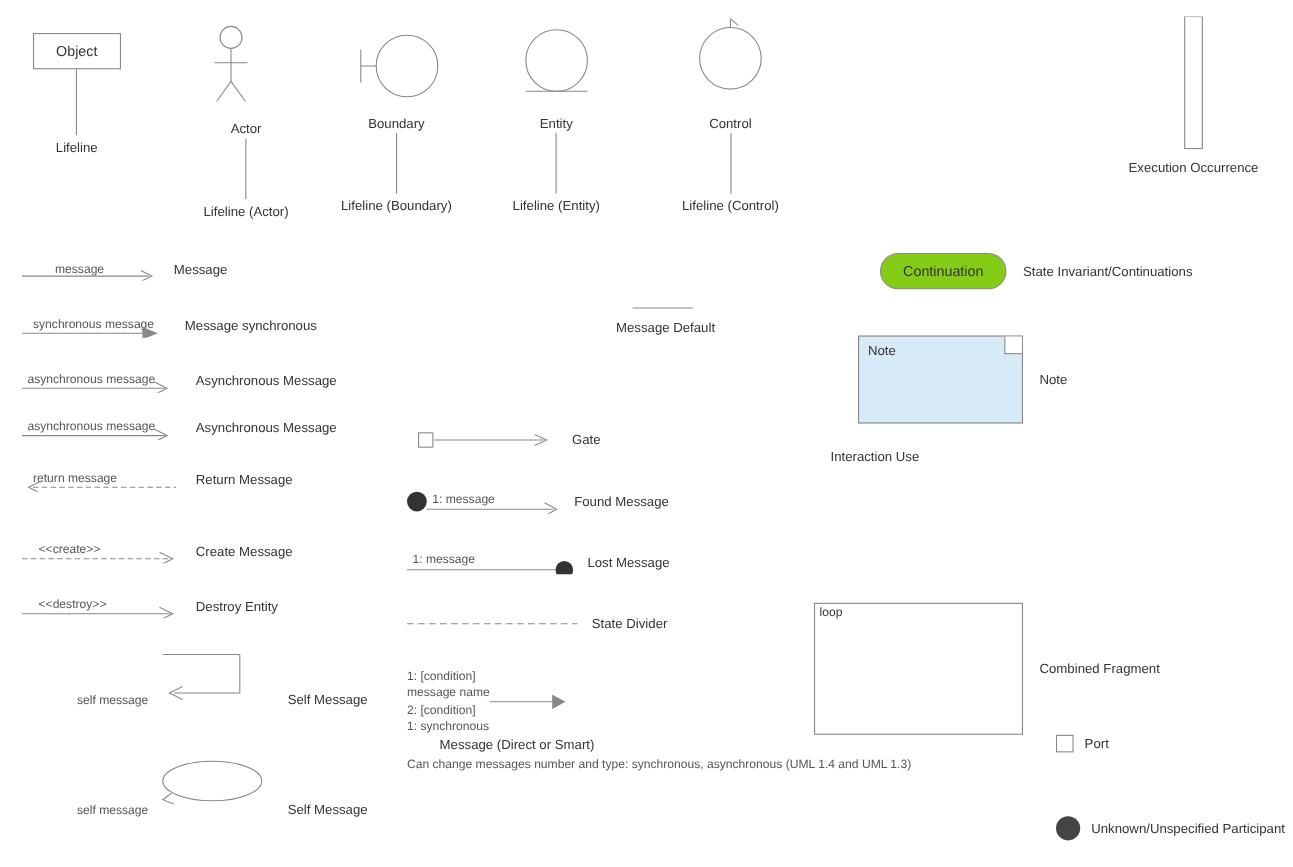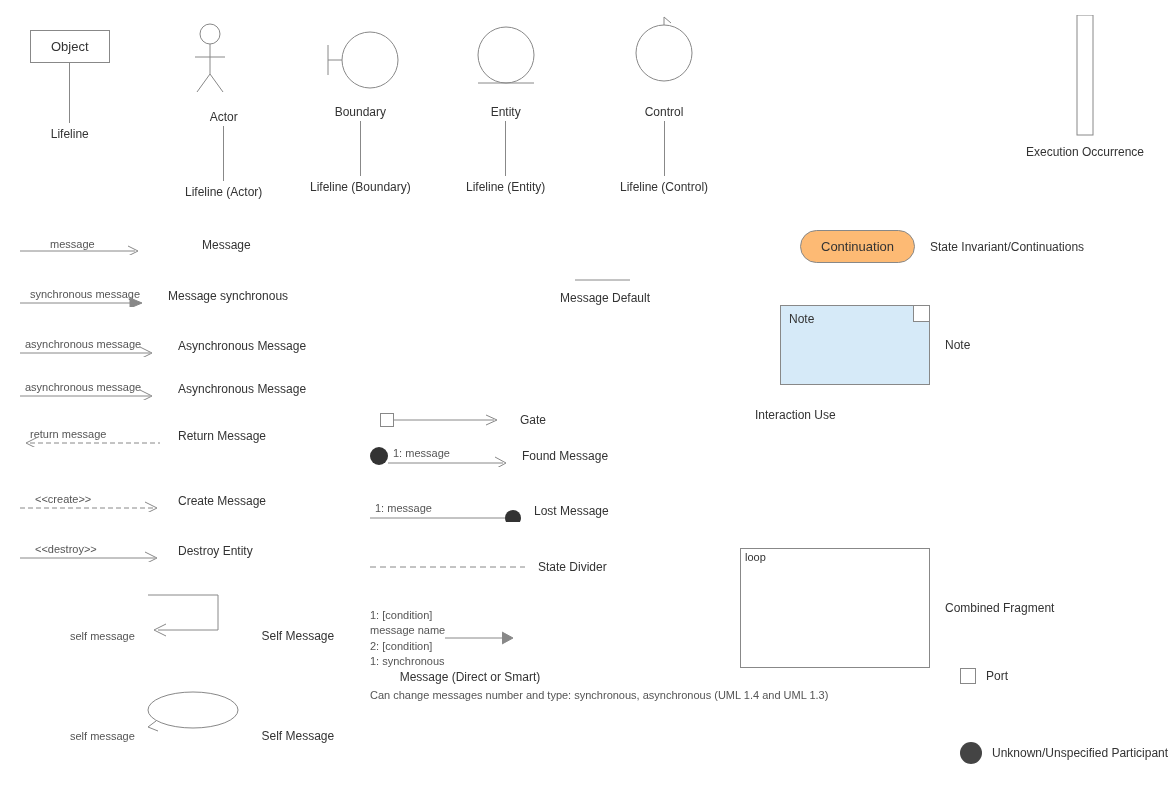--- a/index.html
+++ b/index.html
@@ -55,21 +55,21 @@
       background: #fff;
       border-left: 1px solid #888;
       border-bottom: 1px solid #888;
     }
     
     .continuation-shape {
       border: 1px solid #888;
       border-radius: 20px;
       padding: 8px 20px;
       font-size: 13px;
-      background: #fdba74;
+      background: #84cc16;
     }
     
     .fragment-box {
       border: 1px solid #888;
       background: #fff;
       position: relative;
     }
     .fragment-label {
       position: absolute;
       top: 2px; left: 4px;
@@ -161,21 +161,21 @@
   </div>
 
 
   <div style="position:absolute; left:1005px; top:15px; display:flex; flex-direction:column; align-items:center;">
     <svg width="30" height="130">
       <rect x="7" y="0" width="16" height="120" fill="none" stroke="#888" stroke-width="1"></rect>
     </svg>
     <span class="label" style="text-align:center; width:160px;">Execution Occurrence</span>
   </div>
 
-  <div style="position:absolute; left:20px; top:235px; display:flex; align-items:center;gap:44px;">
+  <div style="position:absolute; left:20px; top:235px; display:flex; align-items:center;">
     <svg width="130" height="20">
       <text x="30" y="13" font-size="11" fill="#555">message</text>
       <line x1="0" y1="16" x2="115" y2="16" stroke="#888" stroke-width="1"></line>
       <polyline points="108,11 118,16 108,21" fill="none" stroke="#888" stroke-width="1"></polyline>
     </svg>
     <span class="label" style="margin-left:8px;">Message</span>
   </div>
 
   <div style="position:absolute; left:20px; top:285px; display:flex; align-items:center;">
     <svg width="140" height="22">
@@ -251,21 +251,21 @@
     <span class="label" style="margin-top:-5px;">Self Message</span>
   </div>
 
   <div style="position:absolute; left:560px; top:275px; display:flex; flex-direction:column; align-items:center;">
     <svg width="60" height="10">
       <line x1="0" y1="5" x2="55" y2="5" stroke="#888" stroke-width="1"></line>
     </svg>
     <span class="label" style="margin-top:6px;">Message Default</span>
   </div>
 
-  <div style="position:absolute; left:380px; top:390px; display:flex; align-items:center;margin-top:20px;">
+  <div style="position:absolute; left:380px; top:390px; display:flex; align-items:center;">
     <div class="gate-square"></div>
     <svg width="120" height="20">
       <line x1="0" y1="10" x2="100" y2="10" stroke="#888" stroke-width="1"></line>
       <polyline points="92,5 103,10 92,15" fill="none" stroke="#888" stroke-width="1"></polyline>
     </svg>
     <span class="label" style="margin-left:6px;">Gate</span>
   </div>
 
   <div style="position:absolute; left:370px; top:445px; display:flex; align-items:center;">
     <div class="msg-circle" style="width:18px;height:18px;border-radius:50%;background:#333;flex-shrink:0;"></div>

